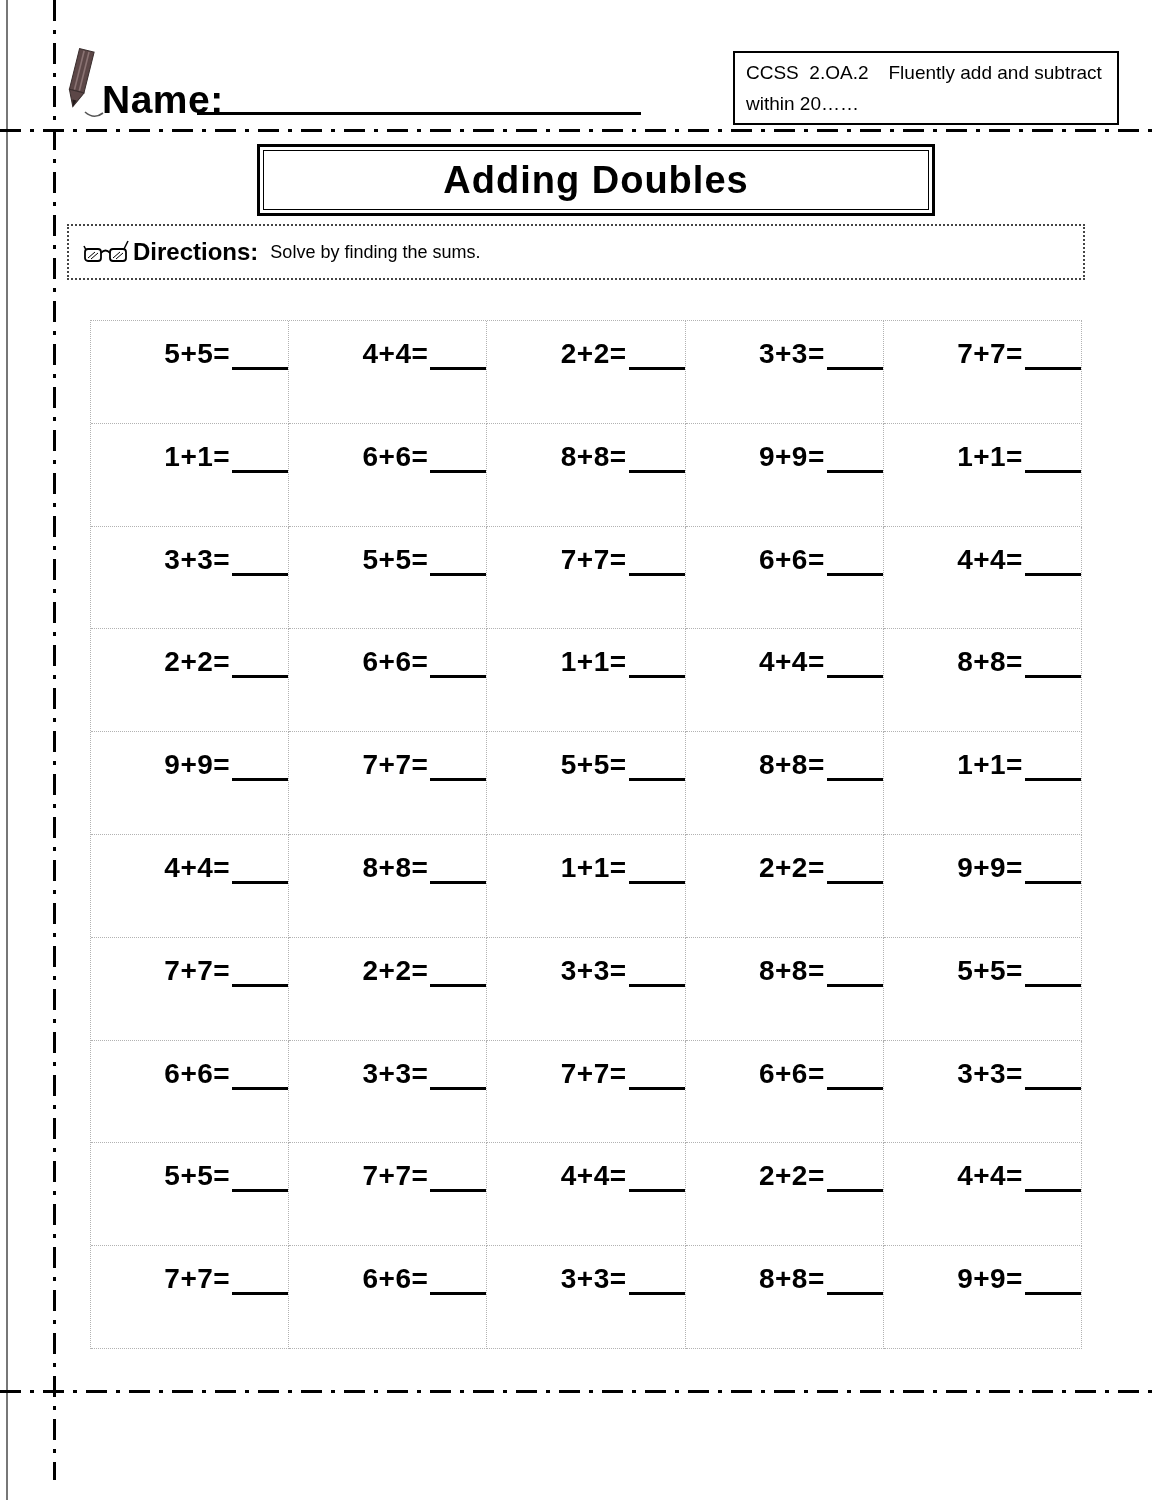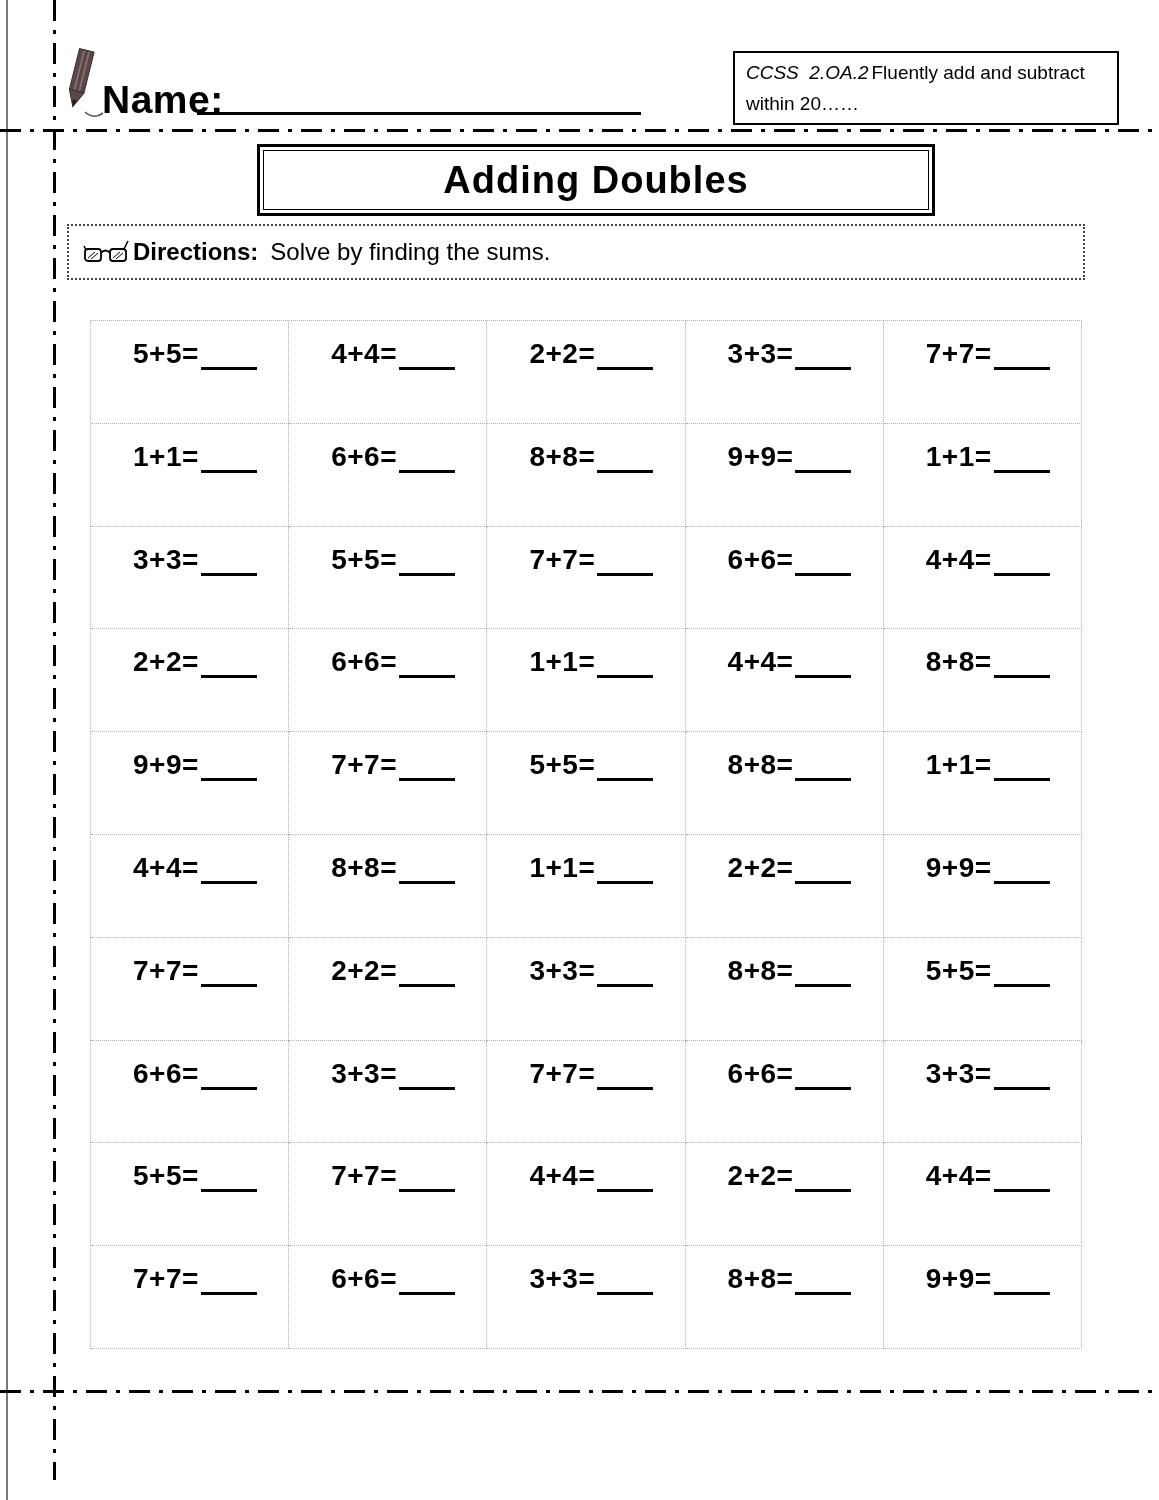--- a/index.html
+++ b/index.html
@@ -16,38 +16,38 @@
     background:repeating-linear-gradient(90deg,#000 0 21px,transparent 21px 30px,#000 30px 34px,transparent 34px 43px);}
   .hline.top{top:129px;}
   .hline.bottom{top:1390px;}
   
   .pencil{position:absolute;left:58px;top:46px;width:48px;height:76px;}
   .name-label{position:absolute;left:102px;top:78px;font-size:39px;font-weight:bold;letter-spacing:.5px;}
   .name-line{position:absolute;left:197px;top:112px;width:444px;height:3px;background:#000;}
   .ccss-box{position:absolute;left:733px;top:51px;width:360px;height:62px;
     border:2.5px solid #000;padding:4px 11px;font-size:19px;line-height:31px;}
   .ccss-line{white-space:pre-wrap;}
-  .ccss-code{font-style:italic;margin-right:3px;}
+  .ccss-code{margin-right:20px;}
   
   .title-box{position:absolute;left:257px;top:144px;width:672px;height:66px;border:3px solid #000;}
   .title-inner{position:absolute;left:3px;top:3px;right:3px;bottom:3px;border:1.5px solid #000;
     display:flex;align-items:center;justify-content:center;}
   .title-text{font-size:38px;font-weight:bold;letter-spacing:1px;}
   
   .dir-box{position:absolute;left:67px;top:224px;width:1000px;height:52px;border:2px dotted #444;
     display:flex;align-items:center;padding-left:14px;}
   .glasses{width:46px;height:26px;flex:0 0 auto;}
   .dir-label{font-size:24px;font-weight:bold;margin-left:4px;}
-  .dir-text{font-size:24px;margin-left:12px;}
+  .dir-text{font-size:18px;margin-left:12px;}
   
   .grid{position:absolute;left:90px;top:320px;width:991px;
     display:grid;grid-template-columns:repeat(5,1fr);grid-auto-rows:102.8px;
     border-top:1px dotted #b2b2b2;border-left:1px dotted #b2b2b2;}
   .cell{border-right:1px dotted #b2b2b2;border-bottom:1px dotted #b2b2b2;
-    padding:17px 0 0 42px;box-sizing:border-box;}
+    padding:17px 0 0 42px;box-sizing:border-box;text-align:right;}
   .prob{font-size:28px;font-weight:bold;letter-spacing:.5px;}
   .blank{display:inline-block;width:56px;height:10px;border-bottom:3px solid #000;
     vertical-align:-7px;margin-left:2px;}
 </style>
 </head>
 <body>
 
 <div class="edge-line"></div>
 <div class="vline"></div>
 <div class="hline top"></div>

